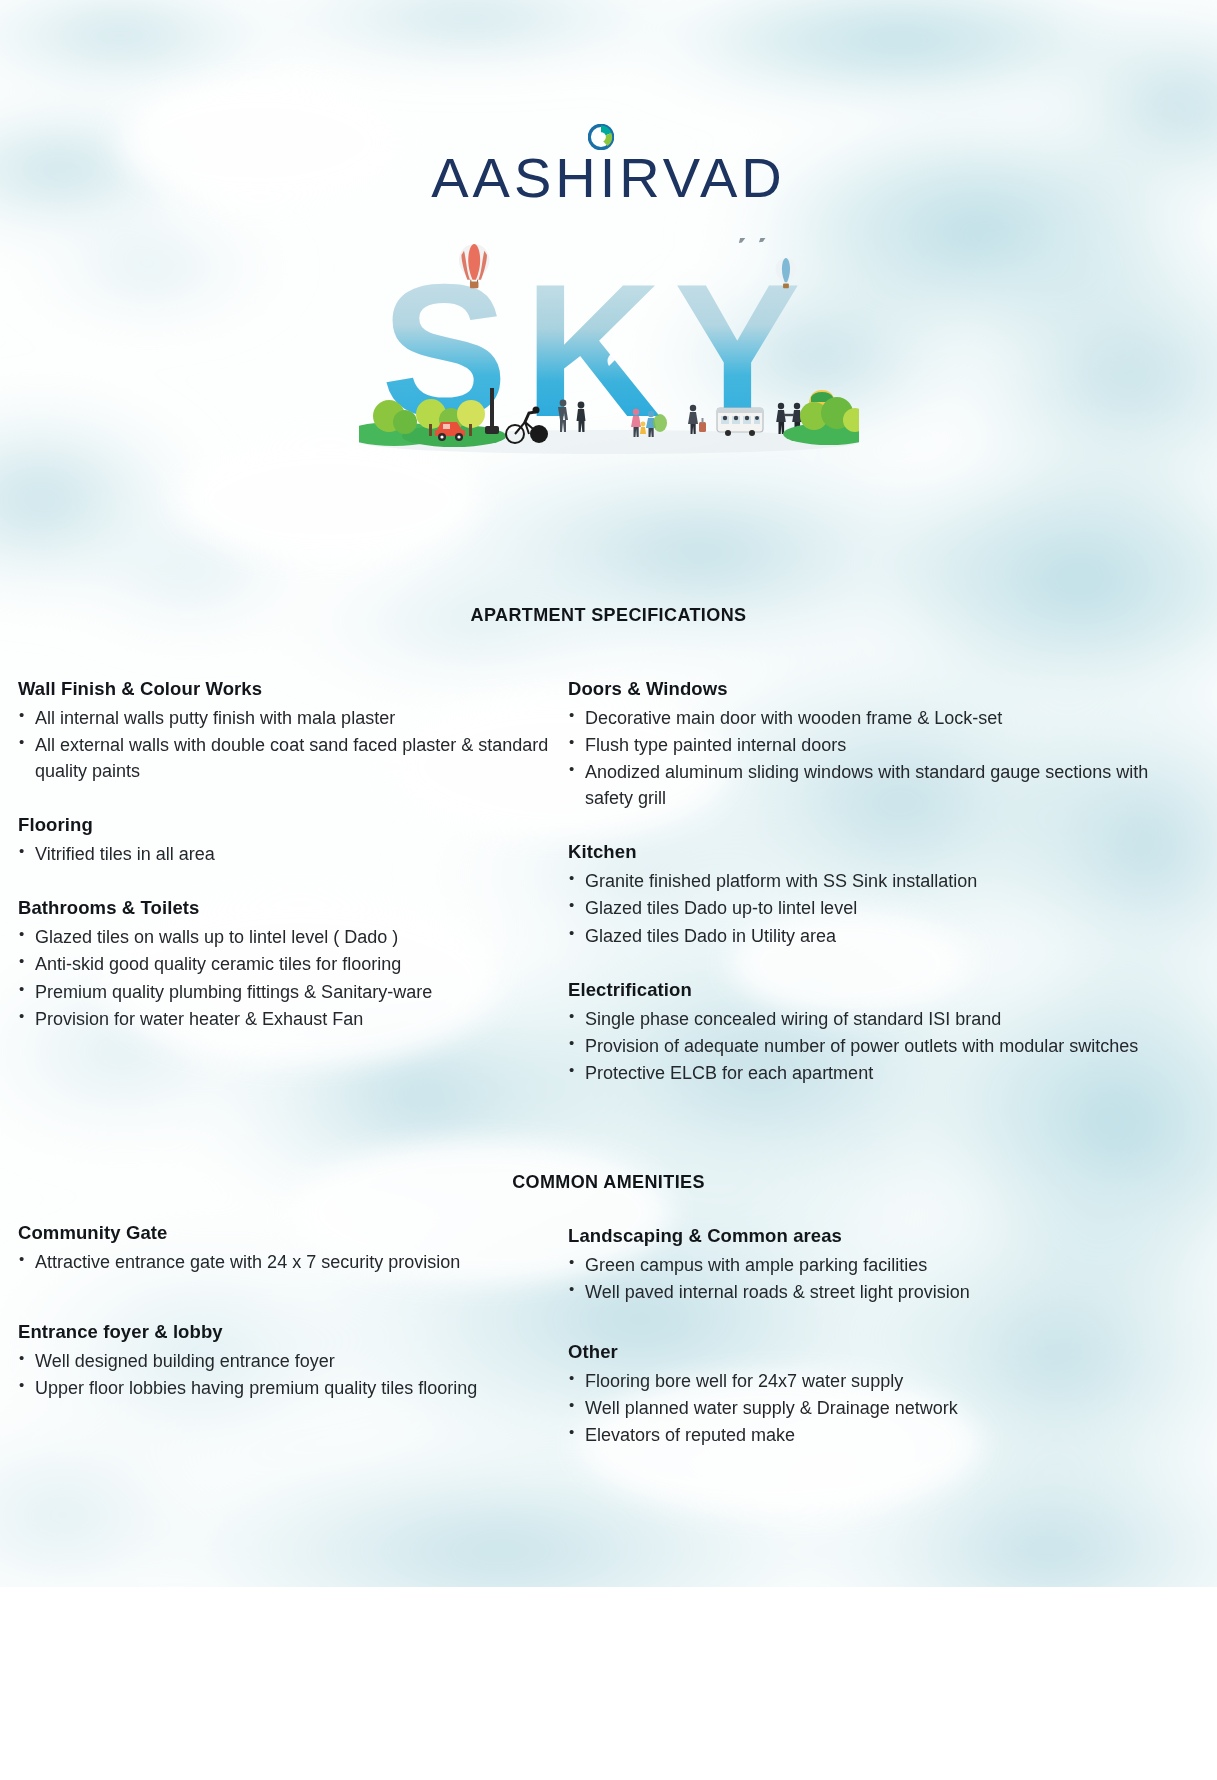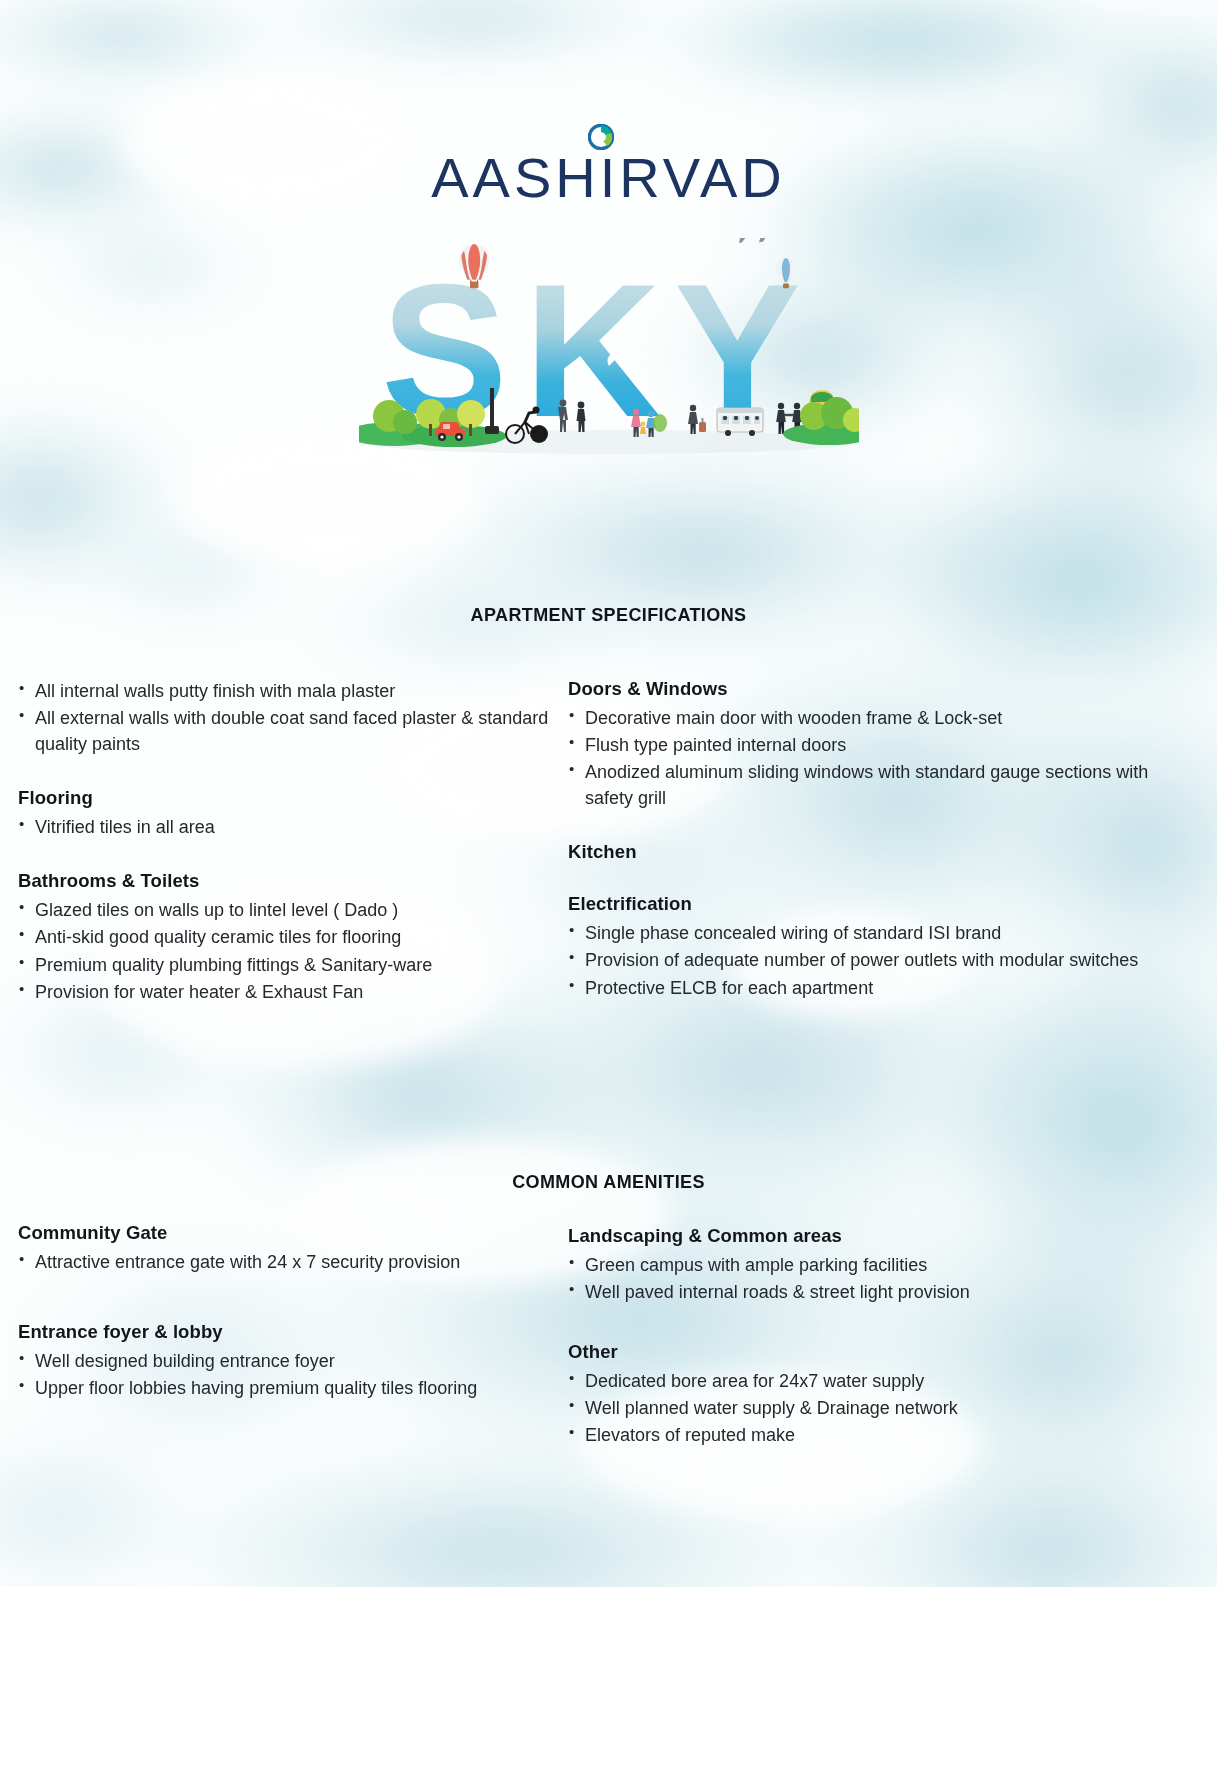--- a/index.html
+++ b/index.html
@@ -381,20 +381,21 @@
     </div>
 
 
     <div class="sec-title" id="sec-apartment">APARTMENT SPECIFICATIONS</div>
 
     <div class="cols" id="apartment-cols">
       <div class="col col-left">
 
 
         <div class="group g-gap-lg">
+          <h3>Wall Finish &amp; Colour Works</h3>
           <ul class="items">
             <li>All internal walls putty finish with mala plaster</li>
             <li>All external walls with double coat sand faced plaster &amp; standard quality paints</li>
           </ul>
         </div>
 
         <div class="group g-gap-lg">
           <h3>Flooring</h3>
           <ul class="items">
             <li>Vitrified tiles in all area</li>
@@ -419,20 +420,25 @@
           <h3>Doors &amp; Windows</h3>
           <ul class="items">
             <li>Decorative main door with wooden frame &amp; Lock-set</li>
             <li>Flush type painted internal doors</li>
             <li>Anodized aluminum sliding windows with standard gauge sections with safety grill</li>
           </ul>
         </div>
 
         <div class="group g-gap-lg">
           <h3>Kitchen</h3>
+          <ul class="items">
+            <li>Granite finished platform with SS Sink installation</li>
+            <li>Glazed tiles Dado up-to lintel level</li>
+            <li>Glazed tiles Dado in Utility area</li>
+          </ul>
         </div>
 
         <div class="group">
           <h3>Electrification</h3>
           <ul class="items">
             <li>Single phase concealed wiring of standard ISI brand</li>
             <li>Provision of adequate number of power outlets with modular switches</li>
             <li>Protective ELCB for each apartment</li>
           </ul>
         </div>
@@ -468,21 +474,21 @@
           <h3>Landscaping &amp; Common areas</h3>
           <ul class="items">
             <li>Green campus with ample parking facilities</li>
             <li>Well paved internal roads &amp; street light provision</li>
           </ul>
         </div>
 
         <div class="group" style="margin-top:17px;">
           <h3>Other</h3>
           <ul class="items">
-            <li>Dedicated bore area for 24x7 water supply</li>
+            <li>Flooring bore well for 24x7 water supply</li>
             <li>Well planned water supply &amp; Drainage network</li>
             <li>Elevators of reputed make</li>
           </ul>
         </div>
 
       </div>
     </div>
 
   </div>
 </div>

